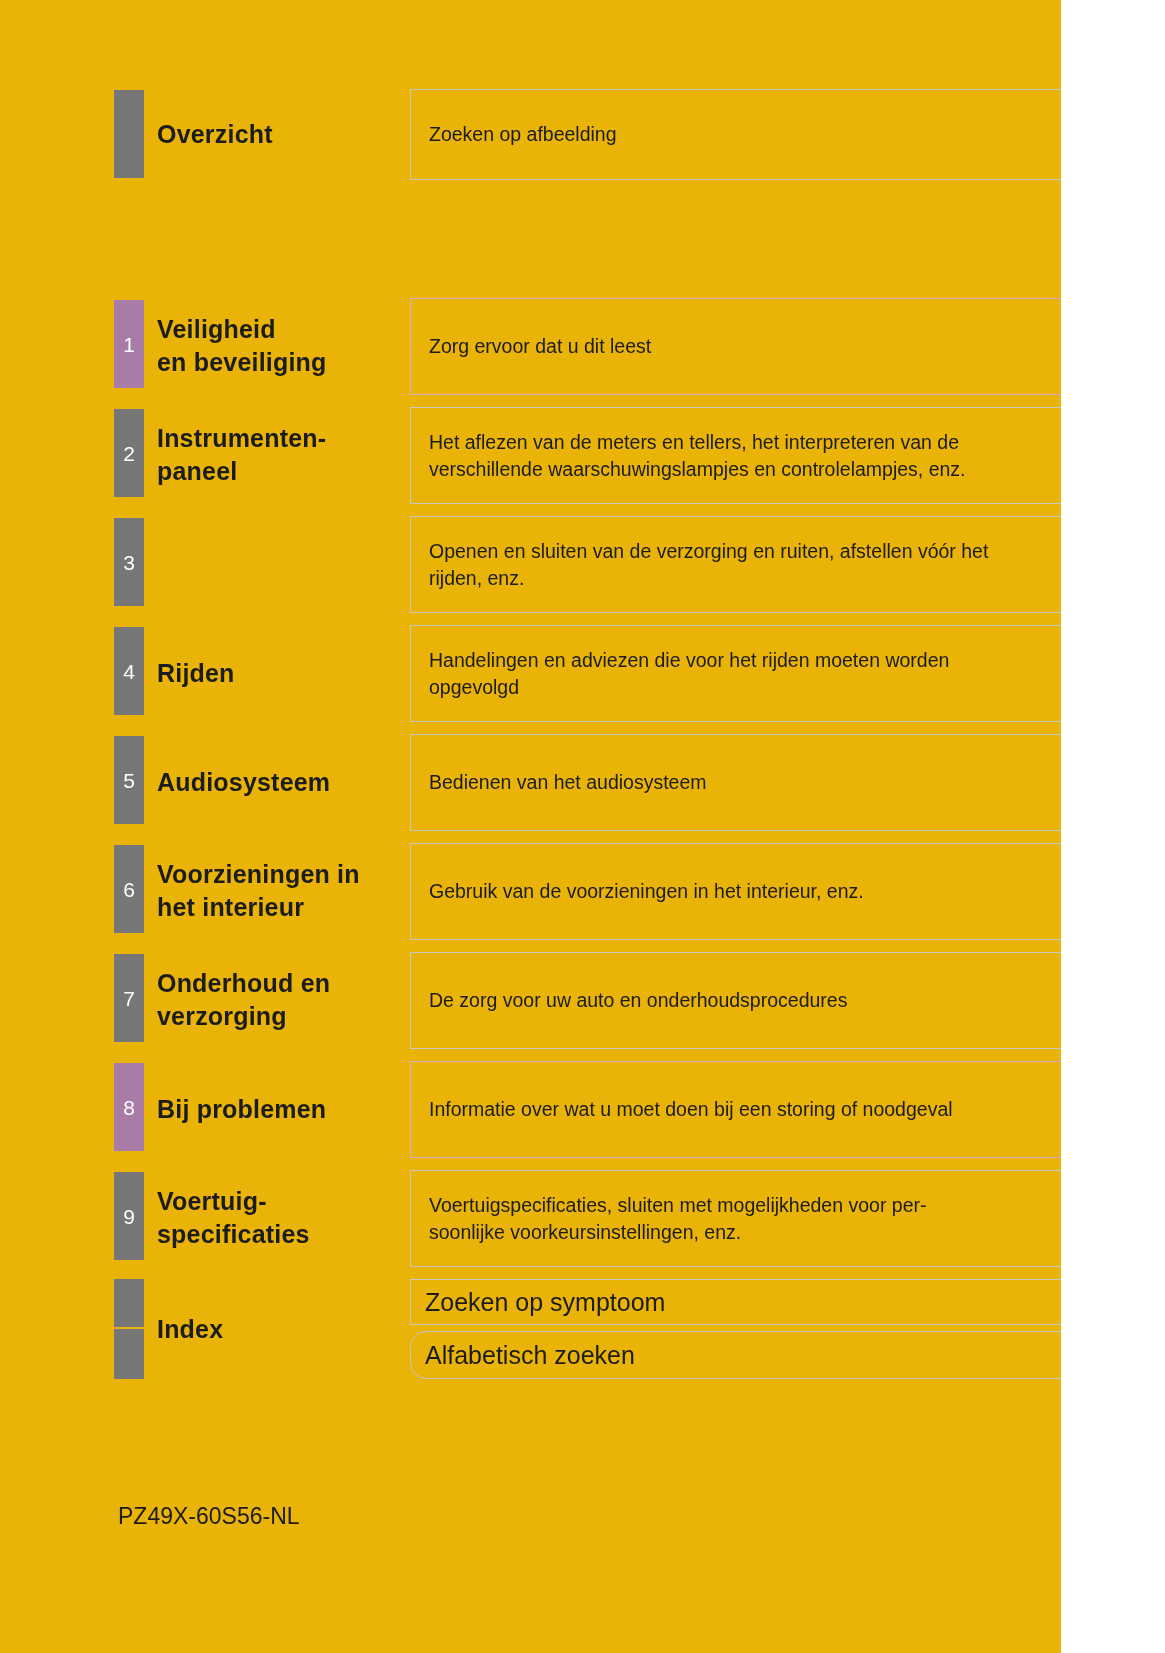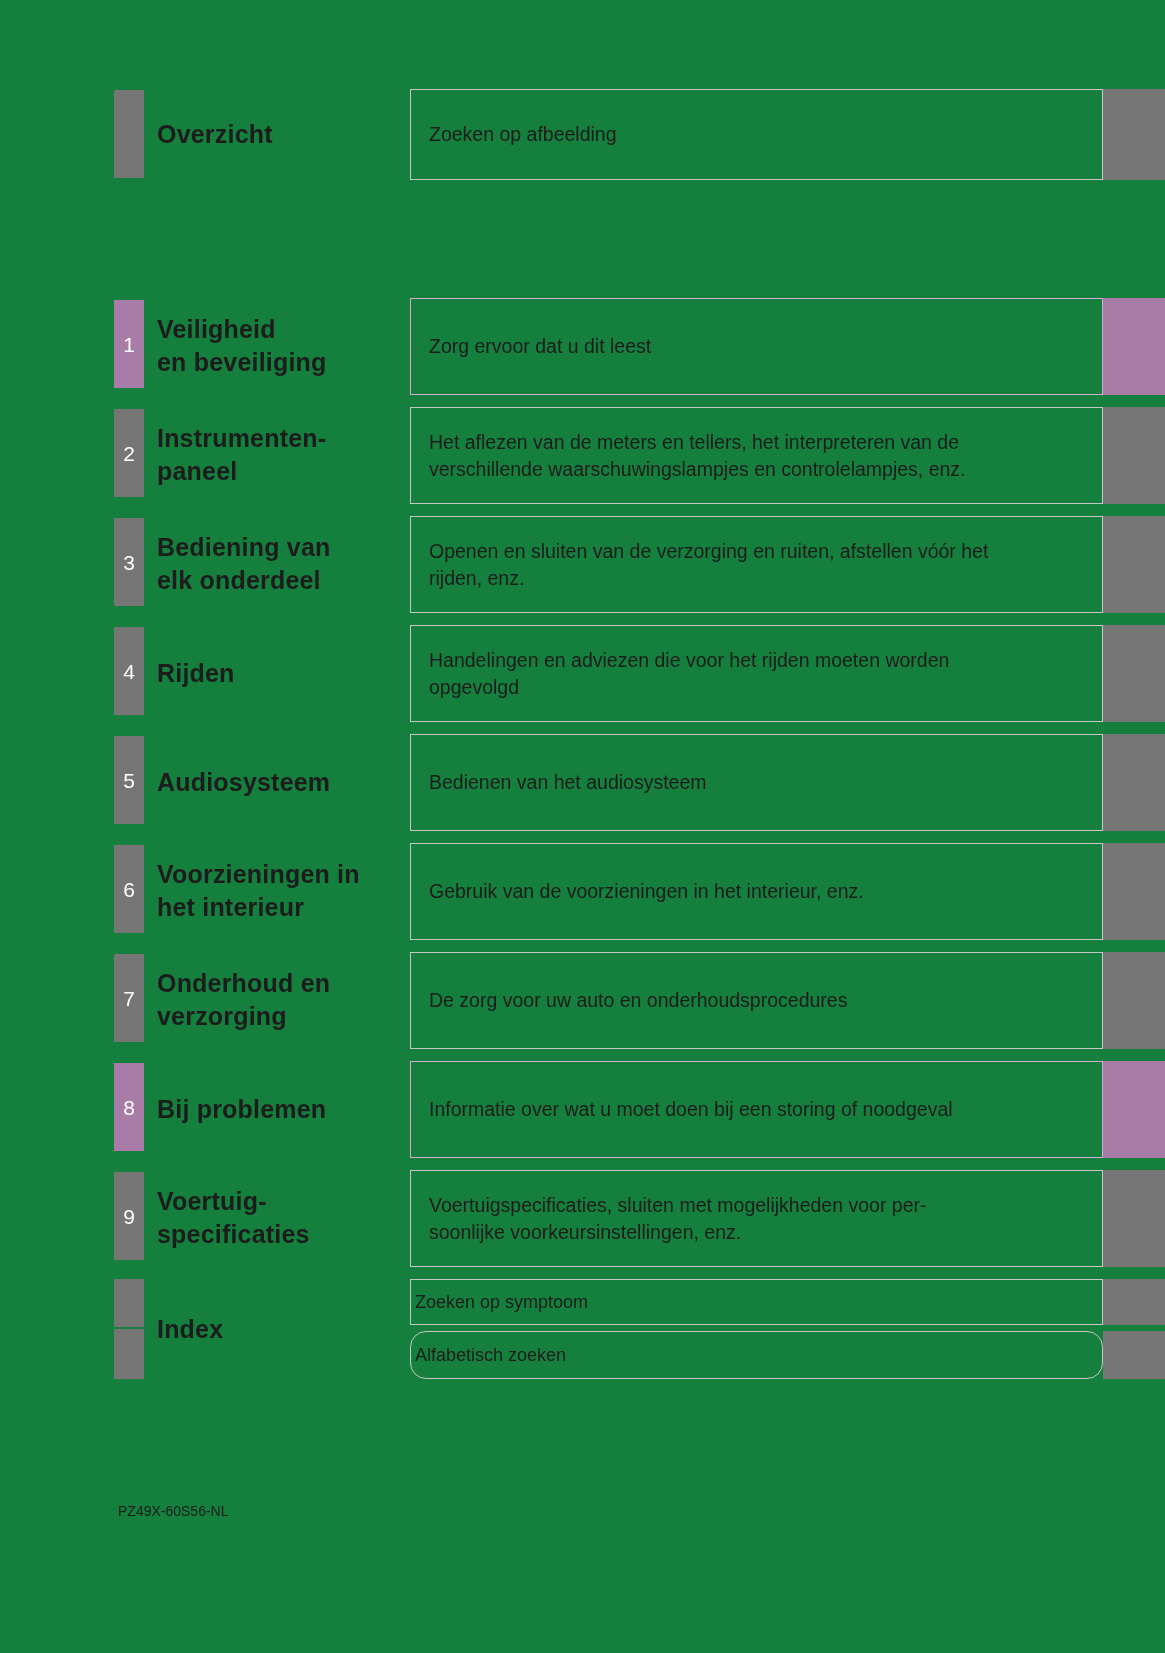--- a/index.html
+++ b/index.html
@@ -1,18 +1,18 @@
 <!DOCTYPE html>
 <html><head>
 <meta charset="utf-8">
 <style>
   * { margin:0; padding:0; box-sizing:border-box; }
   html,body { background:#ffffff; }
   body { font-family:"Liberation Sans", sans-serif; color:#1c1c1c; }
-  .page { position:relative; width:1165px; height:1653px; background:#15803d; overflow:hidden; }
+  .page { position:relative; width:1061px; height:1653px; background:#eab308; overflow:hidden; }
 
   .row { position:absolute; left:0; width:1165px; }
 
   .tab-left {
     position:absolute; left:114px; width:30px; height:88px; top:2px;
     background:#767676; display:flex; align-items:center; justify-content:center;
   }
   .tab-right {
     position:absolute; left:1103px; width:62px; top:0; height:97px;
     background:#767676;
@@ -47,31 +47,31 @@
 
   
   .row-section { height:97px; }
 
   
   .row-index { height:102px; }
   .row-index .title { top:0; height:100px; }
   .idx-tab-1 { position:absolute; left:114px; width:30px; top:0; height:48px; background:#767676; }
   .idx-tab-2 { position:absolute; left:114px; width:30px; top:50px; height:50px; background:#767676; }
   .idx-box { position:absolute; left:410px; width:693px; border:1px solid #c6c6c6;
-             display:flex; align-items:center; padding-left:4px;
-             font-size:18px; line-height:27px; }
+             display:flex; align-items:center; padding-left:14px;
+             font-size:25px; line-height:27px; }
   .idx-box-1 { top:0; height:46px; }
   .idx-box-2 { top:52px; height:48px;border-radius:16px; }
   .idx-rtab { position:absolute; left:1103px; width:62px; background:#767676; }
   .idx-rtab-1 { top:0; height:46px; }
   .idx-rtab-2 { top:52px; height:48px; }
 
   .page-code {
     position:absolute; left:118px; top:1503px;
-    font-size:14px; color:#1c1c1c;
+    font-size:23px; color:#1c1c1c;
   }
 </style>
 </head>
 <body>
 
 <div class="page">
 
   <div class="row row-overview" style="top:89px;">
     <div class="tab-left"></div>
     <div class="title">Overzicht</div>
@@ -103,22 +103,20 @@
       <span>Het aflezen van de meters en tellers, het interpreteren van de
 verschillende waarschuwingslampjes en controlelampjes, enz.</span>
     </div>
     <div class="tab-right"></div>
   </div>
 
   <div class="row row-section" style="top:516px;">
     <div class="tab-left">
       <span class="num">3</span>
     </div>
-    <div class="title">Bediening van
-elk onderdeel</div>
     <div class="descbox">
       <span>Openen en sluiten van de verzorging en ruiten, afstellen vóór het
 rijden, enz.</span>
     </div>
     <div class="tab-right"></div>
   </div>
 
   <div class="row row-section" style="top:625px;">
     <div class="tab-left">
       <span class="num">4</span>

